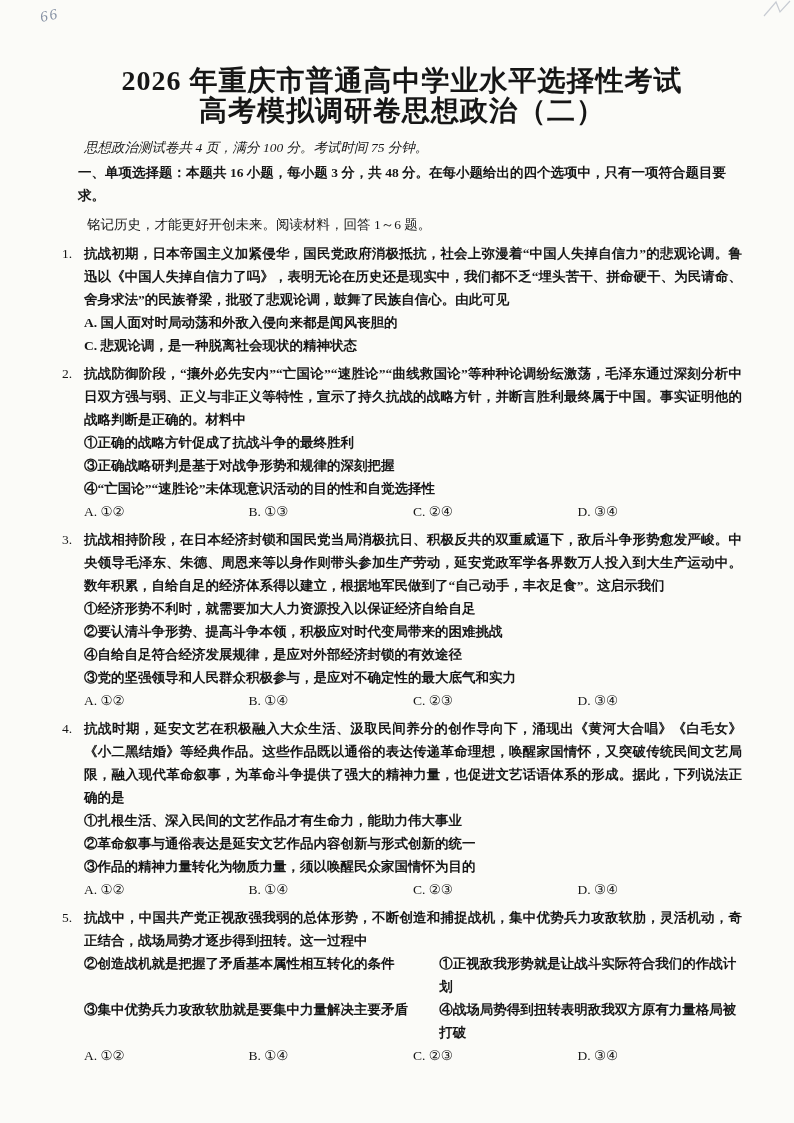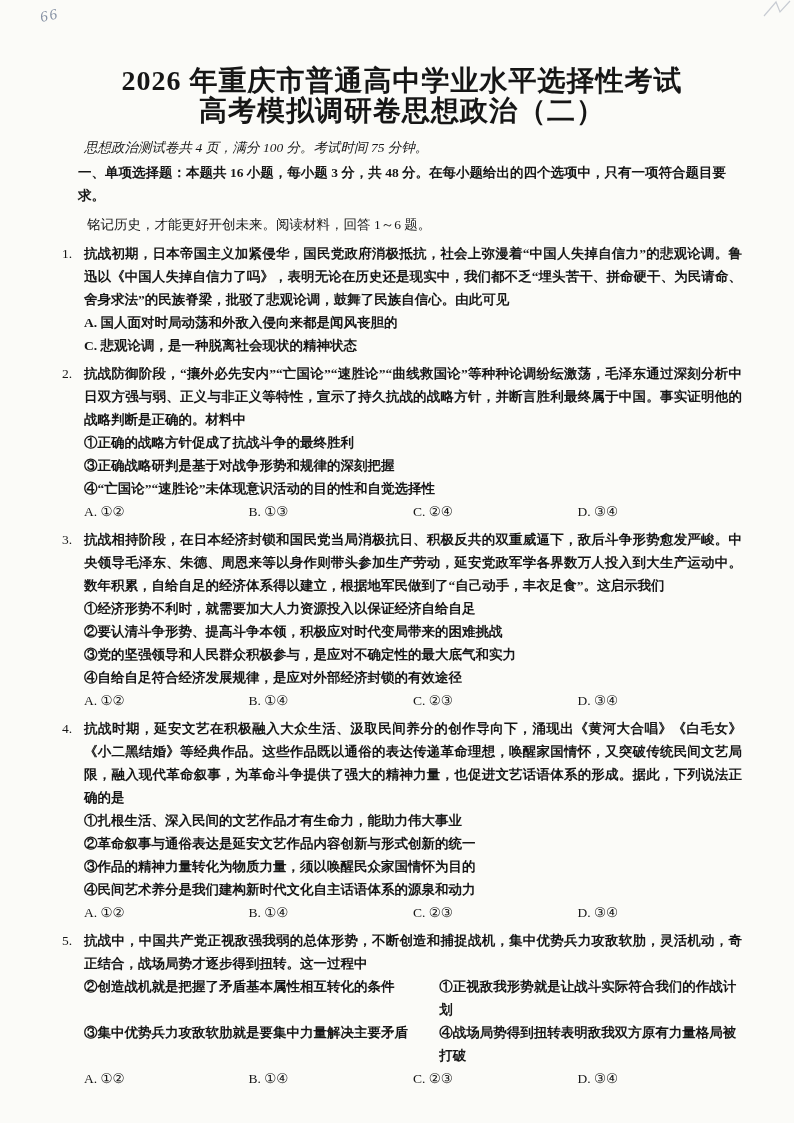--- a/index.html
+++ b/index.html
@@ -121,37 +121,36 @@
       <span class="choice">C. ②④</span>
       <span class="choice">D. ③④</span>
     </div>
   </div>
 
   <div class="question">
     <span class="qnum">3.</span>
     <p class="stem">抗战相持阶段，在日本经济封锁和国民党当局消极抗日、积极反共的双重威逼下，敌后斗争形势愈发严峻。中央领导毛泽东、朱德、周恩来等以身作则带头参加生产劳动，延安党政军学各界数万人投入到大生产运动中。数年积累，自给自足的经济体系得以建立，根据地军民做到了“自己动手，丰衣足食”。这启示我们</p>
     <p class="stmt">①经济形势不利时，就需要加大人力资源投入以保证经济自给自足</p>
     <p class="stmt">②要认清斗争形势、提高斗争本领，积极应对时代变局带来的困难挑战</p>
+    <p class="stmt">④自给自足符合经济发展规律，是应对外部经济封锁的有效途径</p>
     <p class="stmt">③党的坚强领导和人民群众积极参与，是应对不确定性的最大底气和实力</p>
-    <p class="stmt">④自给自足符合经济发展规律，是应对外部经济封锁的有效途径</p>
     <div class="choices">
       <span class="choice">A. ①②</span>
       <span class="choice">B. ①④</span>
       <span class="choice">C. ②③</span>
       <span class="choice">D. ③④</span>
     </div>
   </div>
 
   <div class="question">
     <span class="qnum">4.</span>
     <p class="stem">抗战时期，延安文艺在积极融入大众生活、汲取民间养分的创作导向下，涌现出《黄河大合唱》《白毛女》《小二黑结婚》等经典作品。这些作品既以通俗的表达传递革命理想，唤醒家国情怀，又突破传统民间文艺局限，融入现代革命叙事，为革命斗争提供了强大的精神力量，也促进文艺话语体系的形成。据此，下列说法正确的是</p>
     <p class="stmt">①扎根生活、深入民间的文艺作品才有生命力，能助力伟大事业</p>
     <p class="stmt">②革命叙事与通俗表达是延安文艺作品内容创新与形式创新的统一</p>
     <p class="stmt">③作品的精神力量转化为物质力量，须以唤醒民众家国情怀为目的</p>
-    <p class="stmt">④民间艺术养分是我们建构新时代文化自主话语体系的源泉和动力</p>
     <div class="choices">
       <span class="choice">A. ①②</span>
       <span class="choice">B. ①④</span>
       <span class="choice">C. ②③</span>
       <span class="choice">D. ③④</span>
     </div>
   </div>
 
   <div class="question">
     <span class="qnum">5.</span>

